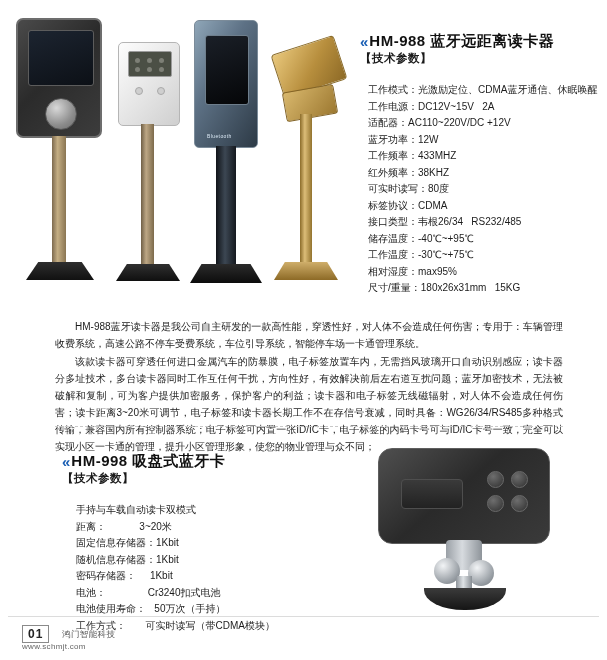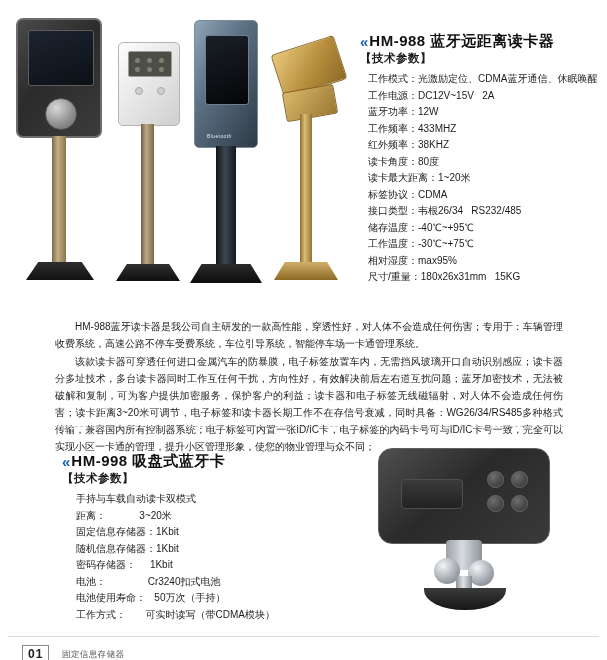--- a/index.html
+++ b/index.html
@@ -32,21 +32,21 @@
     font-weight: bold;
     letter-spacing: -2px;
     line-height: 1;
   }
   .spec-head {
     font-size: 11.5px;
     font-weight: bold;
     letter-spacing: 0.5px;
   }
   .spec-list {
-    margin-top: 5px;
+    margin-top: 16px;
     font-size: 10px;
     line-height: 16.5px;
     color: #1c1c1c;
   }
   .spec-row { white-space: pre; }
 
   
   .photo-strip {
     position: absolute;
     left: 8px;
@@ -218,21 +218,21 @@
     position: absolute; left: 84px; top: 128px; width: 16px; height: 18px;
     background: linear-gradient(90deg,#8e949a,#dfe3e6 45%,#888e94);
   }
   .suction {
     position: absolute; left: 52px; top: 140px; width: 82px; height: 22px;
     background: linear-gradient(180deg,#3b3b3b,#151515);
     border-radius: 0 0 40px 40px / 0 0 20px 20px;
   }
 
   
-  .footer { position: absolute; left: 0; bottom: 0; width: 607px; height: 24px; }
+  .footer { position: absolute; left: 0; bottom: 0; width: 607px; height: 44px; }
   .footer-rule { position: absolute; left: 8px; top: 0; width: 591px; border-top: 1px solid #dcdcdc; }
   .page-num {
     position: absolute; left: 22px; top: 9px;
     font-size: 12px; font-weight: bold; color: #222;
     border: 1px solid #8a8a8a; padding: 1px 5px; letter-spacing: 1px;
   }
   .footer-brand {
     position: absolute; left: 62px; top: 13px;
     font-size: 8.5px; color: #555; letter-spacing: 0.4px;
   }
@@ -293,25 +293,25 @@
 
   <div class="spec-988">
     <div class="section-title">
       <span class="chev">«</span>
       <span>HM-988 蓝牙远距离读卡器</span>
     </div>
     <div class="spec-head">【技术参数】</div>
     <div class="spec-list">
       <div class="spec-row">工作模式：光激励定位、CDMA蓝牙通信、休眠唤醒</div>
       <div class="spec-row">工作电源：DC12V~15V   2A</div>
+      <div class="spec-row">适配器：AC110~220V/DC +12V</div>
       <div class="spec-row">蓝牙功率：12W</div>
       <div class="spec-row">工作频率：433MHZ</div>
       <div class="spec-row">红外频率：38KHZ</div>
-      <div class="spec-row">读卡角度：80度</div>
-      <div class="spec-row">读卡最大距离：1~20米</div>
+      <div class="spec-row">可实时读写：80度</div>
       <div class="spec-row">标签协议：CDMA</div>
       <div class="spec-row">接口类型：韦根26/34   RS232/485</div>
       <div class="spec-row">储存温度：-40℃~+95℃</div>
       <div class="spec-row">工作温度：-30℃~+75℃</div>
       <div class="spec-row">相对湿度：max95%</div>
       <div class="spec-row">尺寸/重量：180x26x31mm   15KG</div>
     </div>
   </div>
 
   <div class="body-text">
@@ -350,17 +350,17 @@
     <div class="mount-arm"></div>
     <div class="ball1"></div>
     <div class="ball2"></div>
     <div class="stem"></div>
     <div class="suction"></div>
   </div>
 
   <div class="footer">
     <div class="footer-rule"></div>
     <div class="page-num">01</div>
-    <div class="footer-brand">固定信息存储器</div>
+    <div class="footer-brand">鸿门智能科技</div>
     <div class="footer-url">www.schmjt.com</div>
   </div>
 
 </div>
 
 </body></html>

